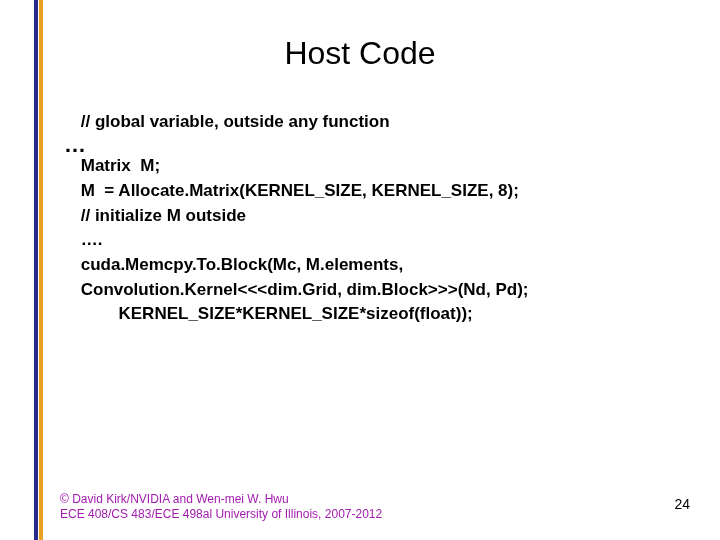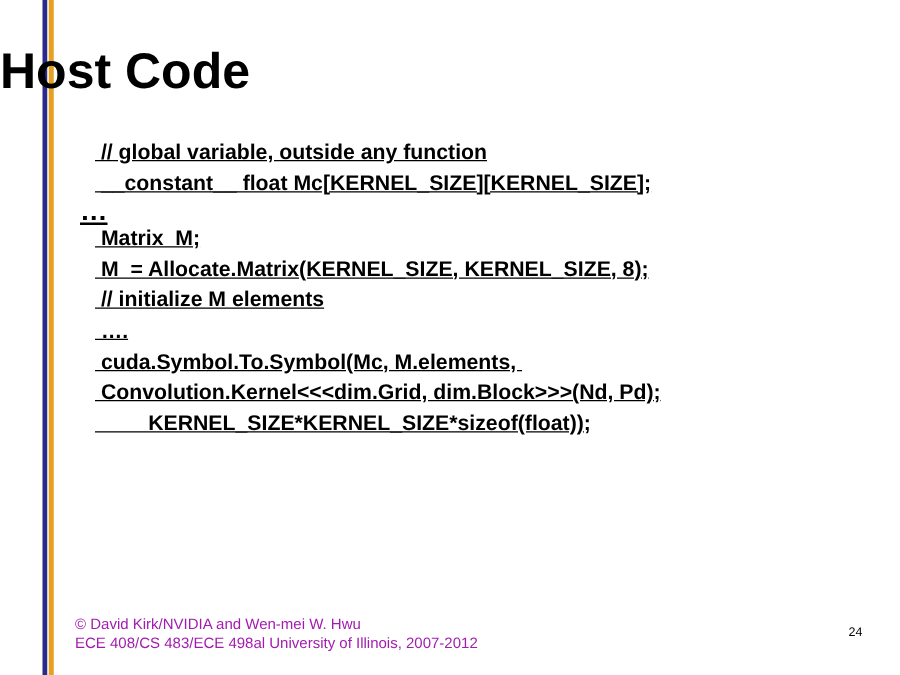--- a/index.html
+++ b/index.html
@@ -33,81 +33,79 @@
   .accent-bar .orange {
     width: 4px;
     height: 100%;
     background: #e7a021;
   }
   .title {
     position: absolute;
     left: 0;
     right: 0;
     top: 35px;
-    text-align: left;
-    font-size: 40px;
-    font-weight: 700;
+    text-align: center;
+    font-size: 32px;
+    font-weight: 400;
     color: #000;
   }
   .body-text {
     position: absolute;
     left: 76px;
     top: 110px;
     width: 600px;
     font-size: 17px;
     font-weight: 700;
     color: #000;
     line-height: 1.45;
   }
   .body-text .line {
     white-space: pre;
-    text-decoration: underline;
   }
   .body-text .ellipsis {
     font-size: 22px;
     line-height: 0.9;
     margin-left: -12px;
   }
   .footer {
     position: absolute;
     left: 60px;
     bottom: 18px;
     font-size: 12px;
     line-height: 1.25;
     color: #a21caf;
     font-weight: 400;
   }
   .page-num {
     position: absolute;
     right: 30px;
     bottom: 28px;
-    font-size: 10px;
+    font-size: 14px;
     color: #000;
   }
 </style>
 </head>
 <body>
 
 <div class="accent-bar">
   <div class="blue"></div>
   <div class="gap"></div>
   <div class="orange"></div>
 </div>
 
 <div class="title">Host Code</div>
 
 <div class="body-text">
   <div class="line"> // global variable, outside any function</div>
-  <div class="line"> __constant__ float Mc[KERNEL_SIZE][KERNEL_SIZE];</div>
   <div class="line ellipsis">…</div>
   <div class="line"> Matrix  M;</div>
   <div class="line"> M  = Allocate.Matrix(KERNEL_SIZE, KERNEL_SIZE, 8);</div>
-  <div class="line"> // initialize M elements</div>
+  <div class="line"> // initialize M outside</div>
   <div class="line"> ….</div>
-  <div class="line"> cuda.Symbol.To.Symbol(Mc, M.elements, </div>
+  <div class="line"> cuda.Memcpy.To.Block(Mc, M.elements, </div>
   <div class="line"> Convolution.Kernel&lt;&lt;&lt;dim.Grid, dim.Block&gt;&gt;&gt;(Nd, Pd);</div>
   <div class="line">         KERNEL_SIZE*KERNEL_SIZE*sizeof(float));</div>
 </div>
 
 <div class="footer">
   <div>© David Kirk/NVIDIA and Wen-mei W. Hwu</div>
   <div>ECE 408/CS 483/ECE 498al University of Illinois, 2007-2012</div>
 </div>
 
 <div class="page-num">24</div>

